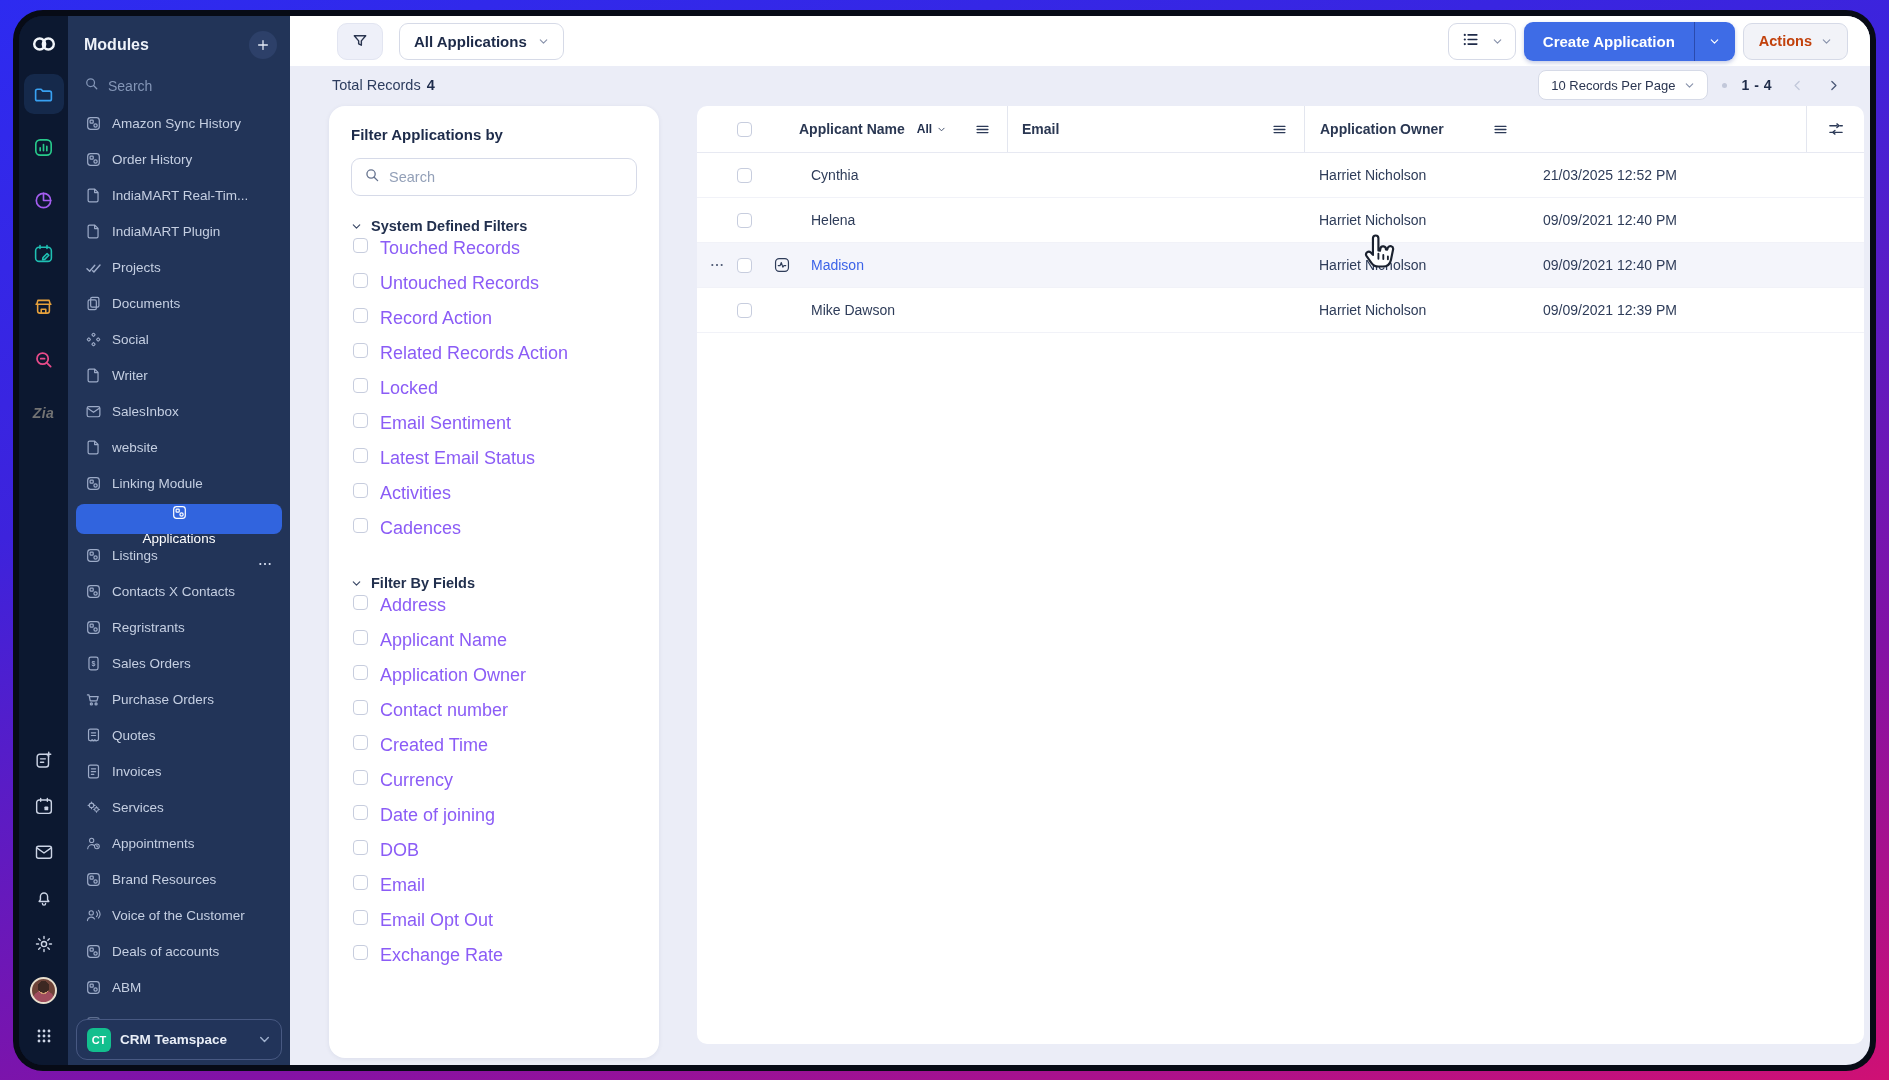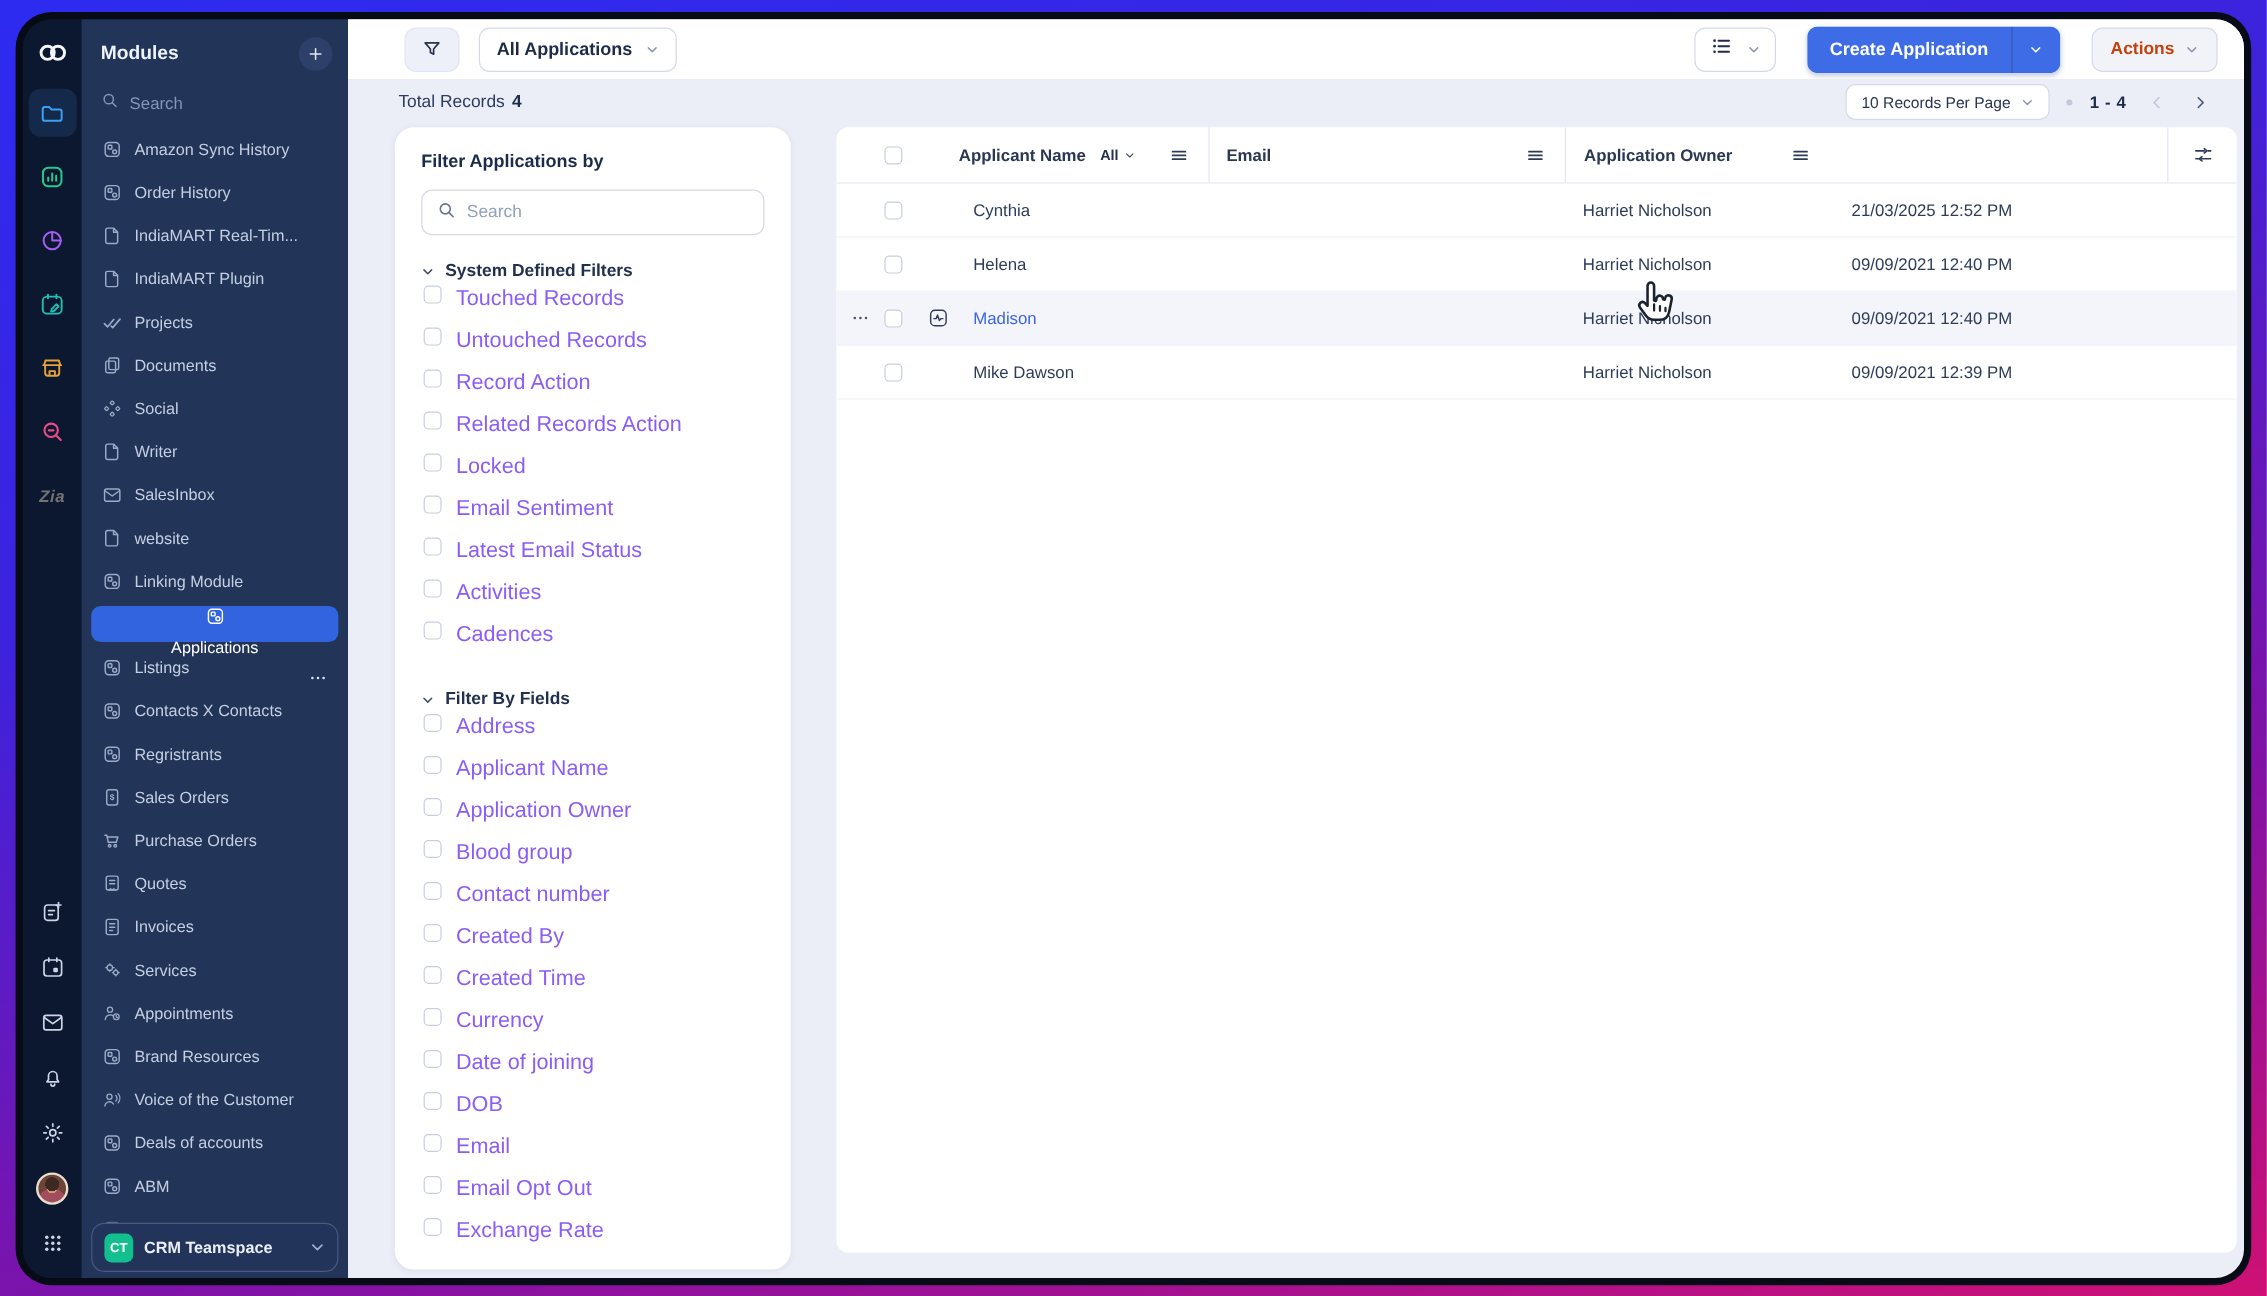--- a/index.html
+++ b/index.html
@@ -69,21 +69,21 @@
   
   .main { flex:1; display:flex; flex-direction:column; background:#ebedf7; min-width:0; }
   .toolbar { height:50px; background:#ffffff; display:flex; align-items:center;
     padding:0 22px 0 47px; gap:16px; flex:none; }
   .funnel-btn { width:46px; height:37px; border-radius:10px; background:#eef0f9;
     border:1px solid #e2e5f1; color:#2a3550; display:flex; align-items:center; justify-content:center; cursor:pointer; }
   .funnel-btn svg { width:18px; height:18px; }
   .view-dd { height:37px; padding:0 14px; border:1px solid #d6dae7; border-radius:9px; background:#fff;
     display:flex; gap:11px; align-items:center; font-weight:700; font-size:15px; color:#1d2a48; cursor:pointer; }
   .chev { width:11px; height:11px; color:#8a94ac; display:flex; }
-  .tb-right { margin-left:auto; display:flex; align-items:center; gap:26px; }
+  .tb-right { margin-left:auto; display:flex; align-items:center; gap:8px; }
   .listview-btn { height:37px; padding:0 12px; border:1px solid #d6dae7; border-radius:9px; background:#fff;
     display:flex; gap:12px; align-items:center; color:#1f2b49; cursor:pointer; }
   .listview-btn svg.lv { width:19px; height:19px; }
   .create-split { display:flex; height:39px; border-radius:9px; overflow:hidden;
     box-shadow:0 2px 4px rgba(43,70,160,.28); cursor:pointer; }
   .create-main { background:#3e6ce6; color:#fff; font-weight:700; font-size:15px;
     padding:0 19px; display:flex; align-items:center; }
   .create-dd { background:#3e6ce6; border-left:1px solid rgba(13,25,90,.4); width:41px;
     display:flex; align-items:center; justify-content:center; color:#fff; }
   .create-dd .chev { color:#fff; }
@@ -700,29 +700,21 @@
               <div class="f-item">
                 <span class="cb"></span>
                 <span>Applicant Name</span>
               </div>
               <div class="f-item">
                 <span class="cb"></span>
                 <span>Application Owner</span>
               </div>
               <div class="f-item">
                 <span class="cb"></span>
-                <span>Blood group</span>
-              </div>
-              <div class="f-item">
-                <span class="cb"></span>
                 <span>Contact number</span>
-              </div>
-              <div class="f-item">
-                <span class="cb"></span>
-                <span>Created By</span>
               </div>
               <div class="f-item">
                 <span class="cb"></span>
                 <span>Created Time</span>
               </div>
               <div class="f-item">
                 <span class="cb"></span>
                 <span>Currency</span>
               </div>
               <div class="f-item">

